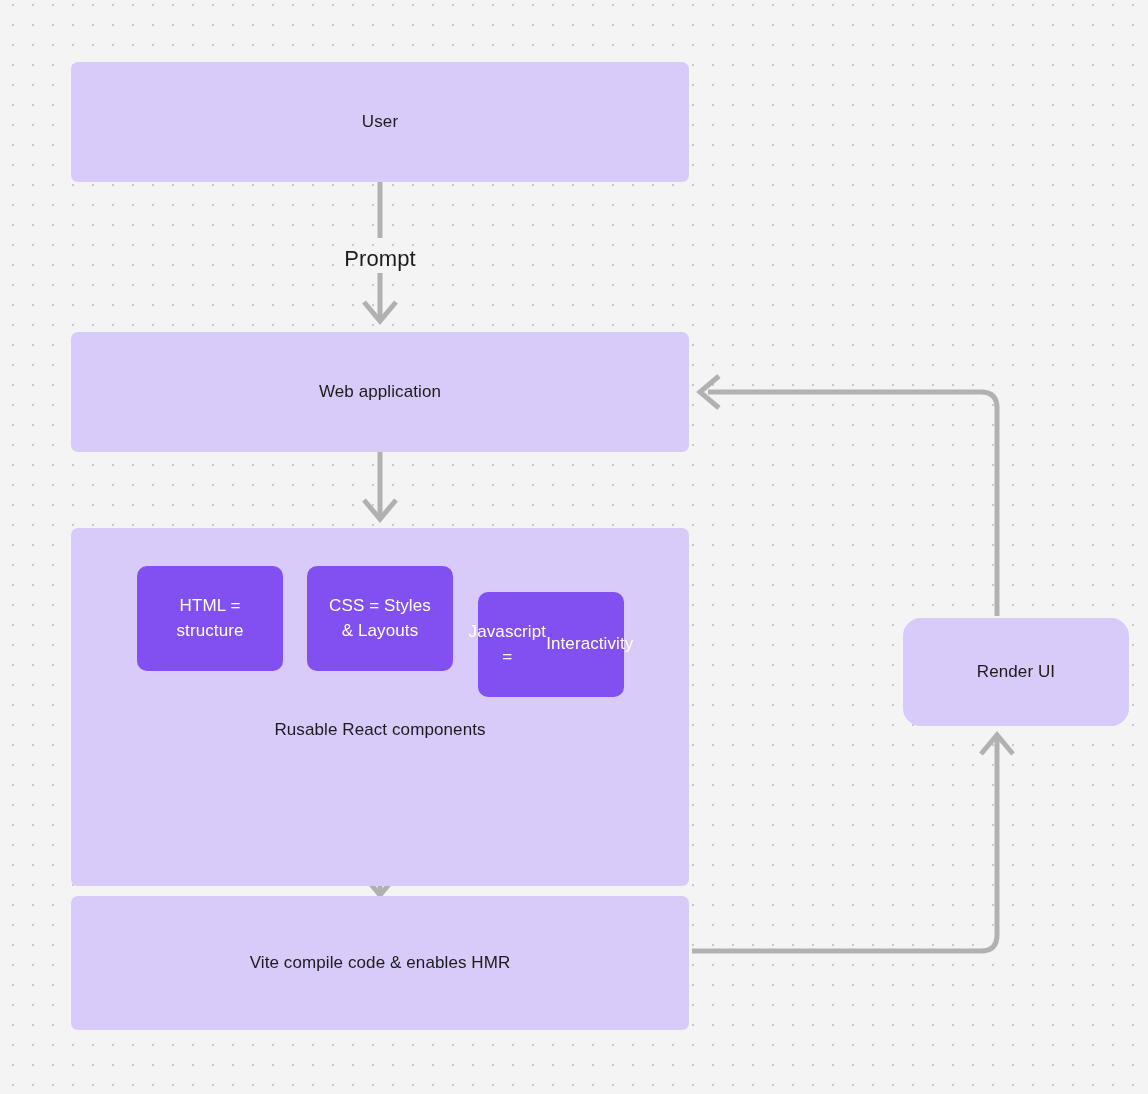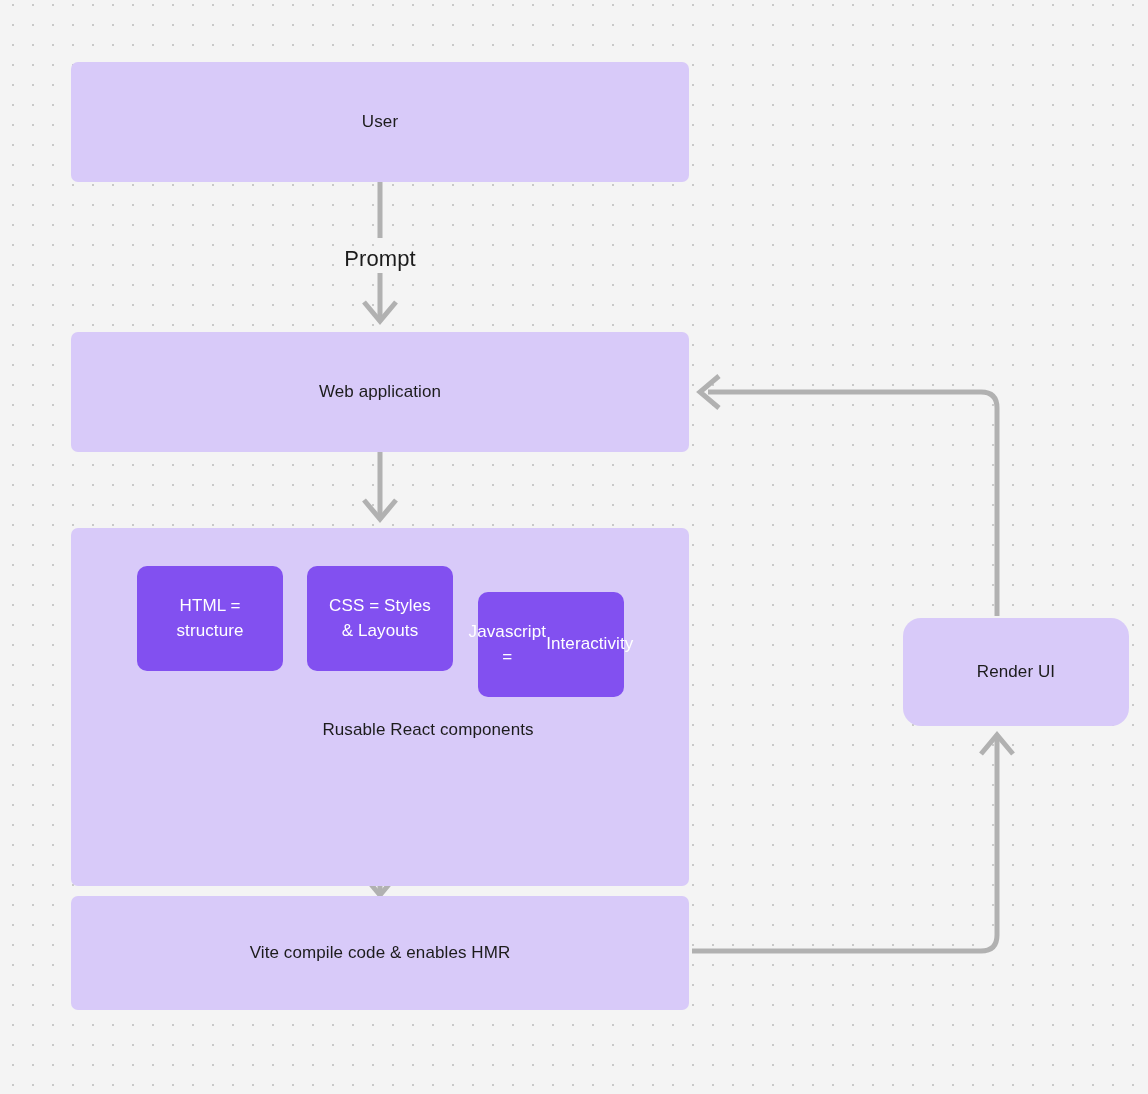--- a/index.html
+++ b/index.html
@@ -51,21 +51,20 @@
     background: #d8caf9;
     border-radius: 7px;
   }
   .group-caption {
     position: absolute;
     width: 100%;
     text-align: center;
     color: #1c1c1c;
     font-size: 17px;
     letter-spacing: 0.1px;
-    margin-left: 48px;
   }
   .edge-label {
     position: absolute;
     color: #1c1c1c;
     font-size: 22px;
     letter-spacing: 0.1px;
     text-align: center;
     white-space: nowrap;
   }
   svg.edges {
@@ -147,21 +146,21 @@
     </div>
 
     <div class="node node-deep" style="left:407px; top:38px; width:146px; height:105px; flex-direction:row;margin-top:26px;">
       <span>Javascript =</span>
       <span>Interactivity</span>
     </div>
 
     <div class="group-caption" style="left:0; top:192px;">Rusable React components</div>
   </div>
 
-  <div class="node node-light" style="left:71px; top:896px; width:618px; height:114px;">
+  <div class="node node-light" style="left:71px; top:896px; width:618px; height:134px;">
     <span>Vite compile code &amp; enables HMR</span>
   </div>
 
   <div class="node node-light" style="left:903px; top:618px; width:226px; height:108px; border-radius:18px;">
     <span>Render UI</span>
   </div>
 
 </div>
 
 </body></html>

